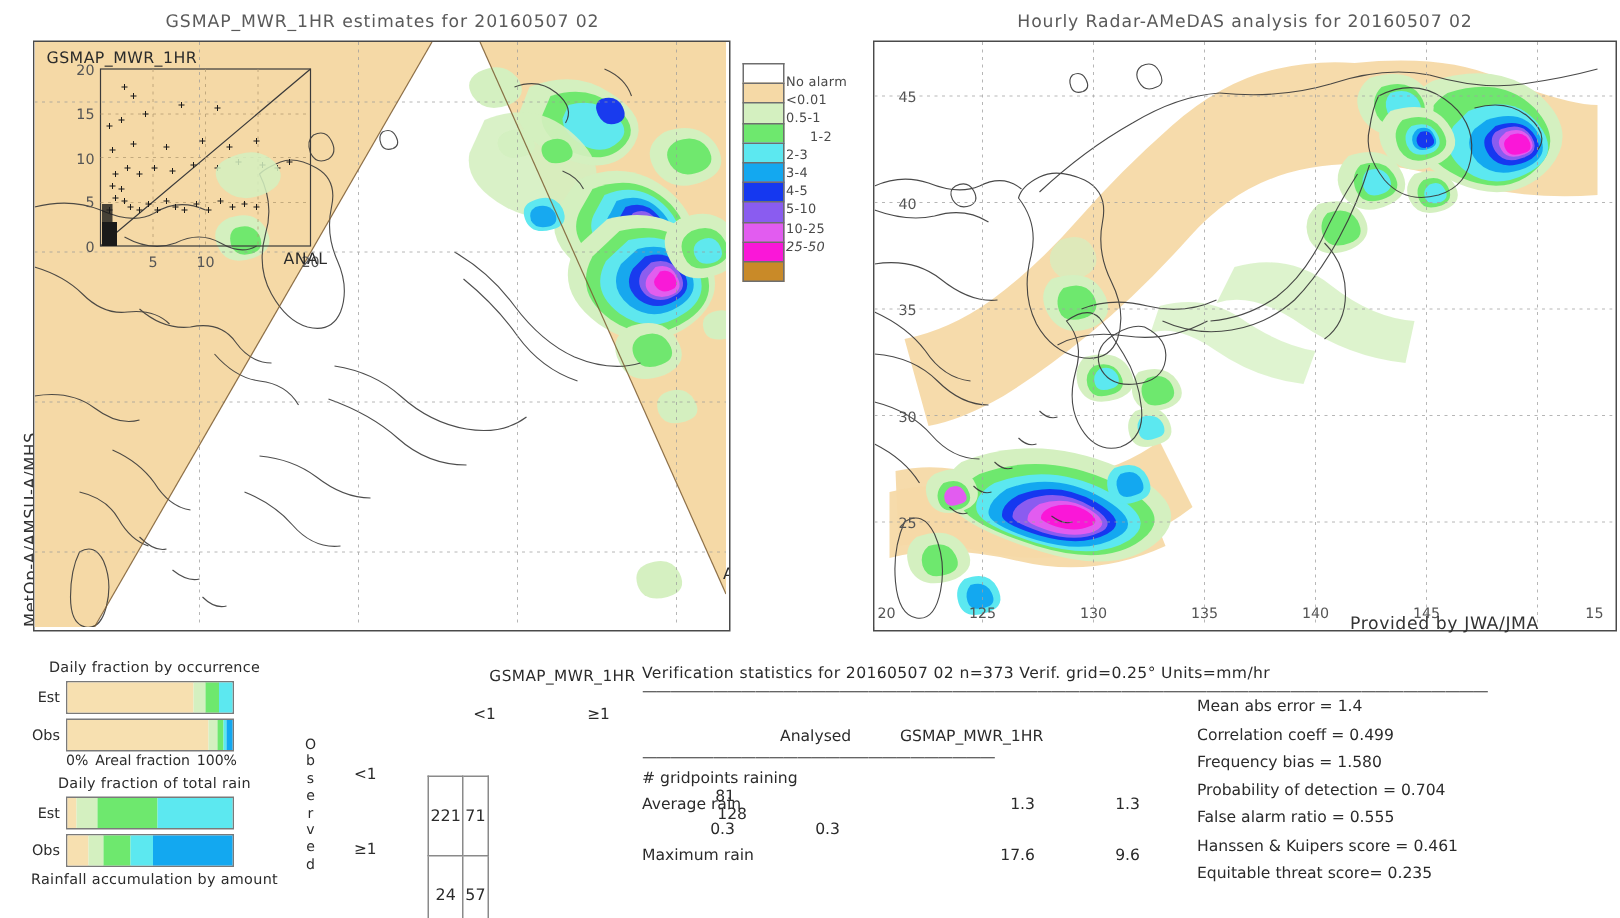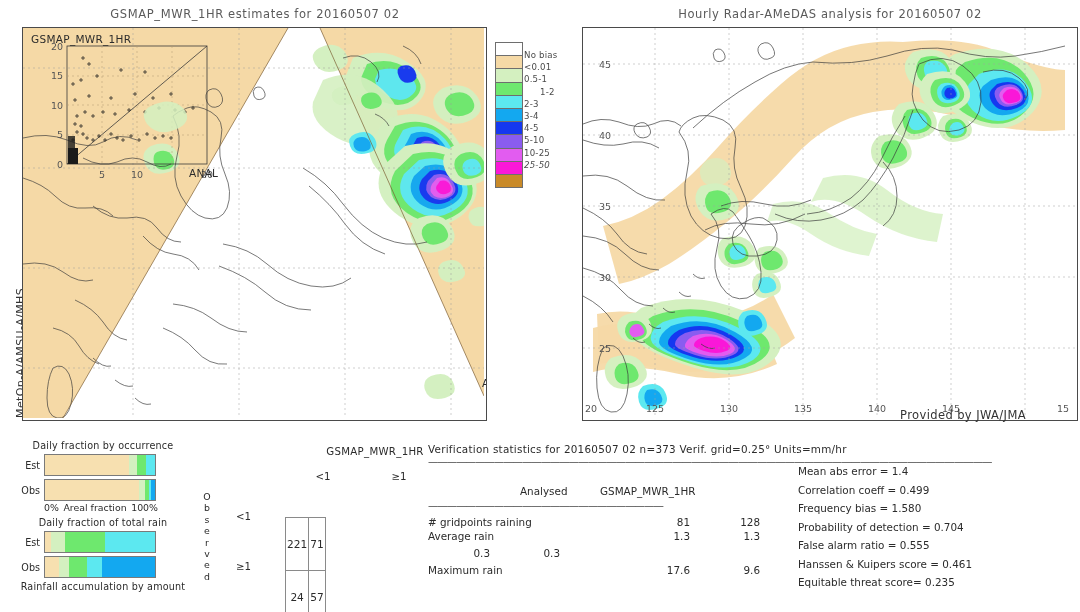--- a/index.html
+++ b/index.html
@@ -273,21 +273,21 @@
         <div class="cbar-sw" style="background: rgb(19, 168, 240); height: 12.2px;"></div>
         <div class="cbar-sw" style="background: rgb(21, 56, 240); height: 12.2px;"></div>
         <div class="cbar-sw" style="background: rgb(138, 92, 240); height: 12.2px;"></div>
         <div class="cbar-sw" style="background: rgb(226, 92, 240); height: 12.2px;"></div>
         <div class="cbar-sw" style="background: rgb(250, 23, 216); height: 12.2px;"></div>
         <div class="cbar-sw" style="background: rgb(201, 138, 40); height: 12.2px;"></div>
       </div>
   </div>
   <div class="abs" style="left:524px;top:50px;">
     <div id="cbar-labels">
-        <div class="cbar-lab" style="height: 12.2px;">No bias</div>
+        <div class="cbar-lab" style="height: 12.2px;">No alarm</div>
         <div class="cbar-lab" style="height: 12.2px;">&lt;0.01</div>
         <div class="cbar-lab" style="height: 12.2px;">0.5-1</div>
         <div class="cbar-lab" style="height: 12.2px; padding-left: 16px;">1-2</div>
         <div class="cbar-lab" style="height: 12.2px;">2-3</div>
         <div class="cbar-lab" style="height: 12.2px;">3-4</div>
         <div class="cbar-lab" style="height: 12.2px;">4-5</div>
         <div class="cbar-lab" style="height: 12.2px;">5-10</div>
         <div class="cbar-lab" style="height: 12.2px;">10-25</div>
         <div class="cbar-lab" style="height: 12.2px; font-style: italic;">25-50</div>
         <div class="cbar-lab" style="height: 12.2px;"></div>
@@ -557,21 +557,21 @@
     <div class="vs-head">Verification statistics for 20160507 02  n=373  Verif. grid=0.25°  Units=mm/hr</div>
 
     <div class="vs-rule" style="width:648px;height:13px;letter-spacing:-1px;color:#444;">————————————————————————————————————————————————————————————</div>
 
     <div class="abs vs-colhead" style="left:92px;top:42px;">Analysed</div>
     <div class="abs vs-colhead" style="left:172px;top:42px;">GSMAP_MWR_1HR</div>
 
     <div class="abs vs-rule" style="left:0px;top:56px;width:310px;height:13px;letter-spacing:-1px;color:#444;overflow:hidden;">—————————————————————————</div>
 
     <div class="abs" style="left:0px;top:70px;width:350px;" id="vs-rows">
-        <div style="display: flex; height: 17px; align-items: center;">
+        <div style="display: flex; height: 17px; align-items: flex-start; flex-direction: column;">
           <div class="vs-lab" style="width: 200px;"># gridpoints raining</div>
           <div class="vs-val" style="width: 62px;">81</div>
           <div class="vs-val" style="width: 70px;">128</div>
         </div>
         <div style="display: flex; height: 17px; align-items: baseline;">
           <div class="vs-lab" style="width: 200px;">Average rain</div>
           <div class="vs-val" style="width: 62px;">1.3</div>
           <div class="vs-val" style="width: 70px;">1.3</div>
         </div>
         <div style="display: flex; height: 17px; align-items: baseline;">

